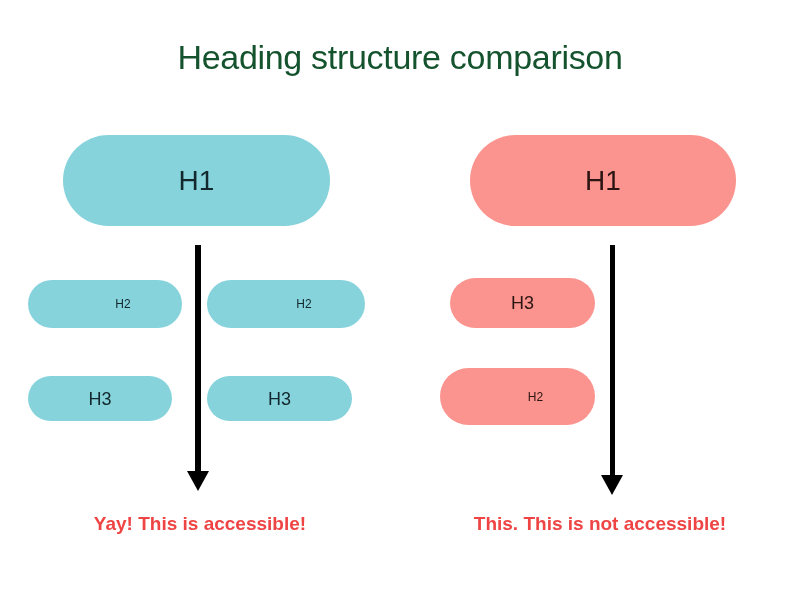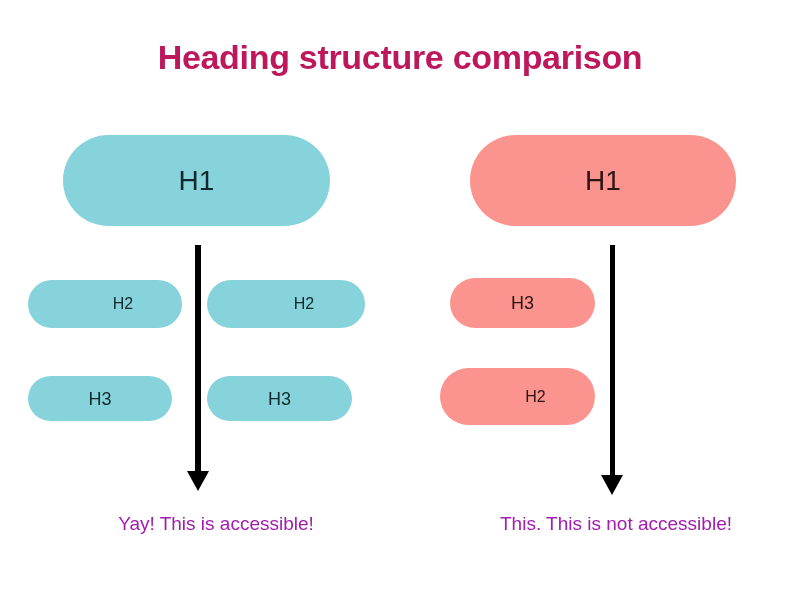--- a/index.html
+++ b/index.html
@@ -21,33 +21,32 @@
   }
 
   
   .title {
     position: absolute;
     left: 0;
     top: 38px;
     width: 800px;
     text-align: center;
     font-size: 34px;
-    font-weight: 700;
-    color: #be185d;
+    font-weight: 400;
+    color: #14532d;
     letter-spacing: -0.3px;
     white-space: nowrap;
   }
 
   
   .column {
     position: absolute;
     top: 0;
     width: 400px;
     height: 440px;
-    padding-left: 16px;
   }
   .column.left  { left: 0; }
   .column.right { left: 400px; }
 
   
   .pill {
     position: absolute;
     border-radius: 999px;
     display: flex;
     align-items: center;
@@ -59,21 +58,21 @@
     font-weight: 400;
   }
 
   .pill.teal   { background: #86d3dc; }
   .pill.teal span   { color: #12282c; }
   .pill.salmon { background: #fb948e; }
   .pill.salmon span { color: #2b1411; }
 
   
   .lvl-h1 span { font-size: 28px; }
-  .lvl-h2 span { font-size: 16px; margin-left: 36px; }
+  .lvl-h2 span { font-size: 12px; margin-left: 36px; }
   .lvl-h3 span { font-size: 18px; }
   .lvl-h4 span { font-size: 13px; }
 
   
   .arrow {
     position: absolute;
   }
   .arrow .shaft {
     position: absolute;
     left: 50%;
@@ -94,22 +93,23 @@
     border-top: 20px solid #000000;
   }
 
   
   .caption {
     position: absolute;
     top: 513px;
     width: 400px;
     text-align: center;
     font-size: 19px;
-    color: #a21caf;
+    color: #ef4444;
     white-space: nowrap;
+    font-weight: bold;
   }
 </style>
 </head>
 <body>
 
 <div id="canvas">
 
   <div class="title">Heading structure comparison</div>
 
   <div class="column left">

